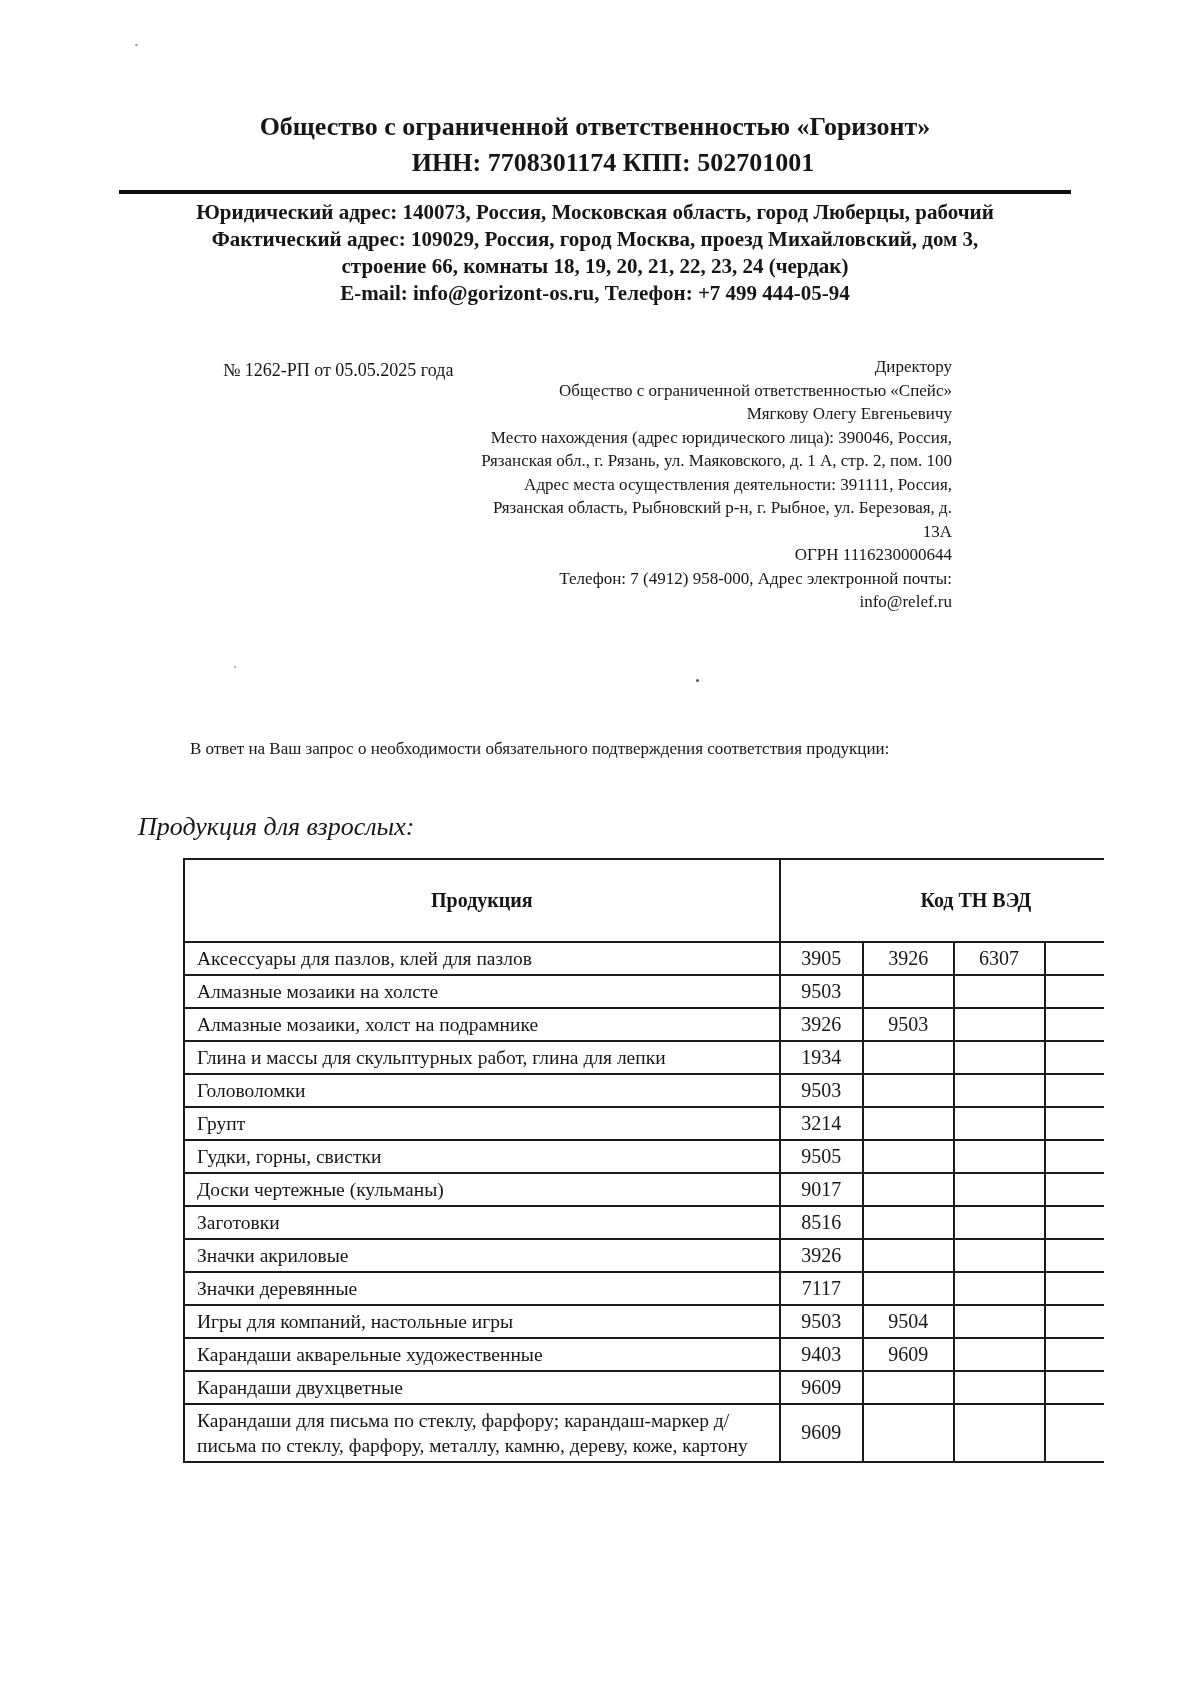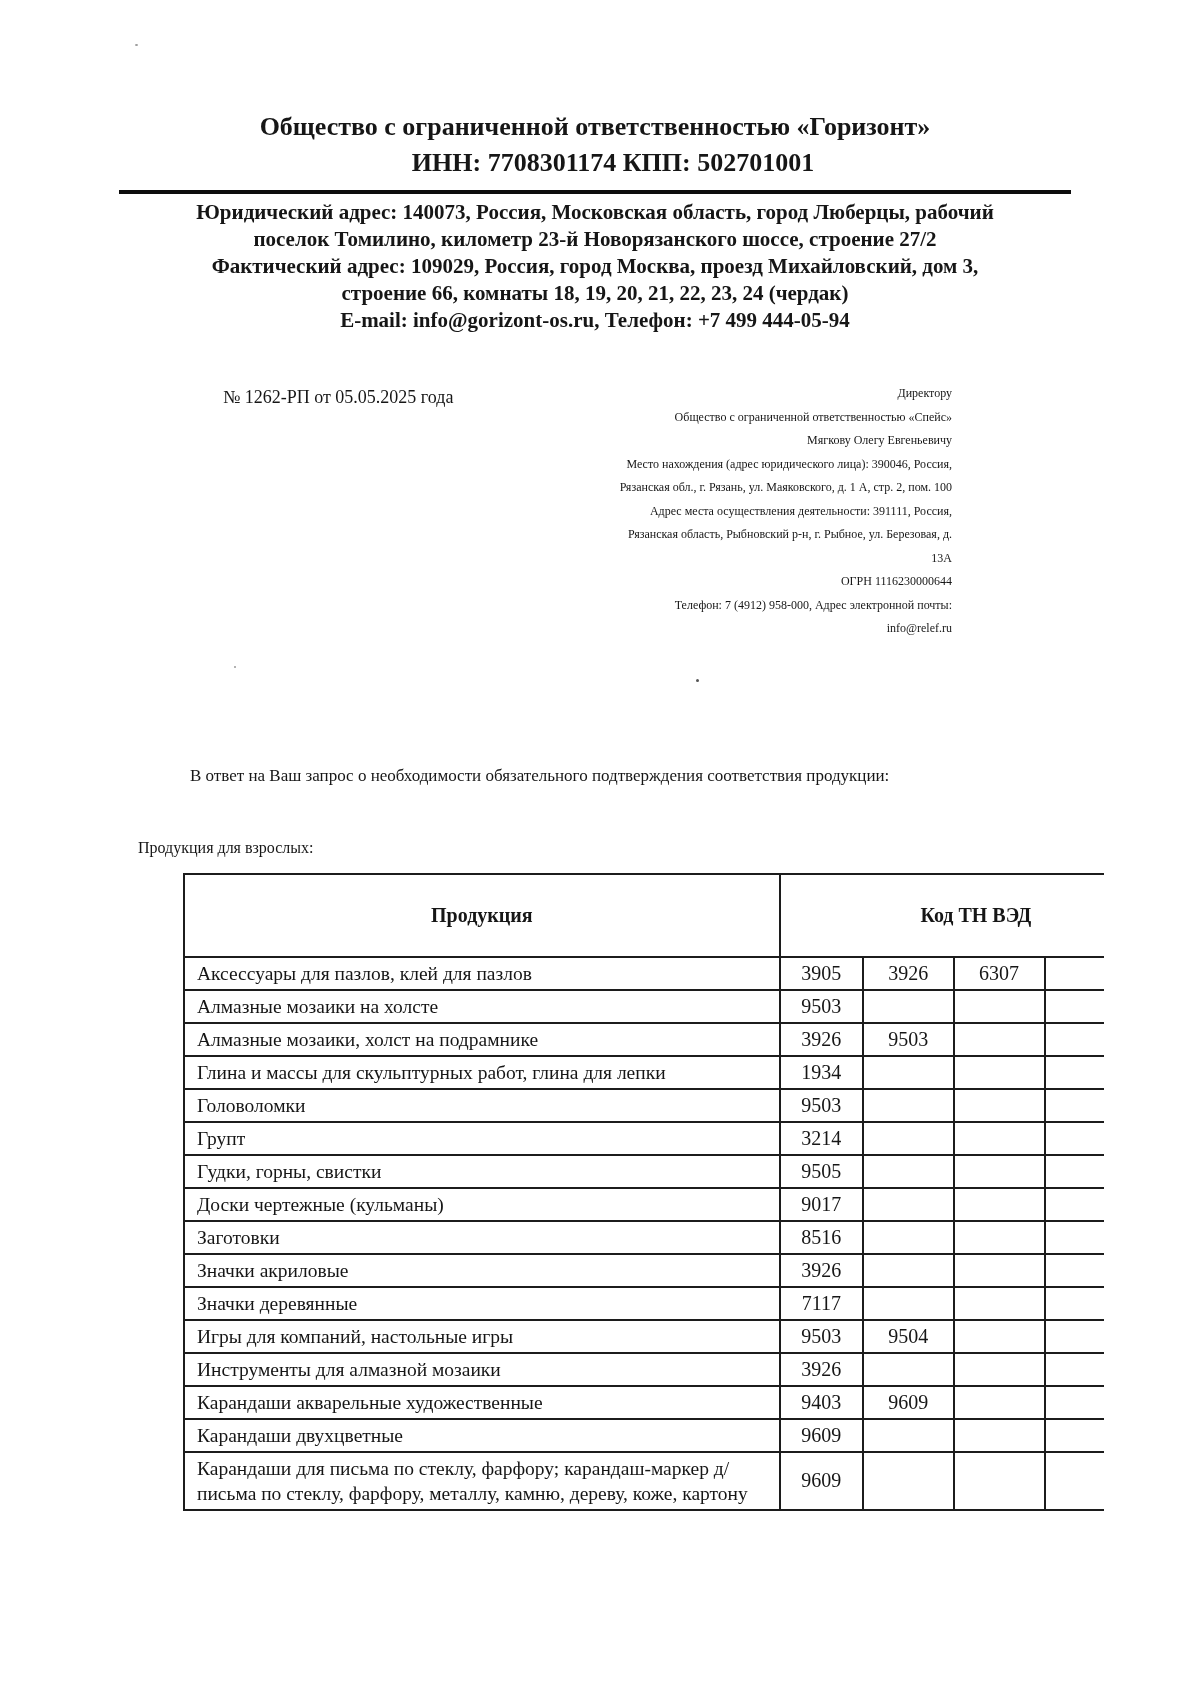--- a/index.html
+++ b/index.html
@@ -53,36 +53,37 @@
   .ref-number {
     margin-left: 137px;
     font-size: 18px;
     white-space: nowrap;
     padding-top: 5px;
     font-family: Liberation Serif, serif;
   }
   .recipient {
     margin-right: 152px;
     text-align: right;
-    font-size: 12px;
+    font-size: 17px;
     line-height: 23.5px;
   }
   .recipient div { white-space: nowrap; }
   
   .intro {
     margin-top: 122px;
     padding-left: 104px;
     padding-right: 165px;
     font-size: 17px;
     line-height: 26px;
   }
   .section-label {
     margin-top: 50px;
     padding-left: 52px;
-    font-size: 16px;
+    font-size: 26px;
+    font-style: italic;
   }
   
   table.products {
     margin: 16px 0 0 97px;
     width: 990px;
     border-collapse: collapse;
     table-layout: fixed;
     font-size: 19.5px;
   }
   table.products th, table.products td {
@@ -126,21 +127,20 @@
   <span class="speck s2"></span>
   <span class="speck s3"></span>
   <span class="speck s4"></span>
 
   <div class="letterhead">
     <div class="company-name">Общество с ограниченной ответственностью «Горизонт»</div>
     <div class="inn-kpp">ИНН: 7708301174 КПП: 502701001</div>
     <div class="head-rule"></div>
     <div class="head-address">
       <div>Юридический адрес: 140073, Россия, Московская область, город Люберцы, рабочий</div>
-      <div>поселок Томилино, километр 23-й Новорязанского шоссе, строение 27/2</div>
       <div>Фактический адрес: 109029, Россия, город Москва, проезд Михайловский, дом 3,</div>
       <div>строение 66, комнаты 18, 19, 20, 21, 22, 23, 24 (чердак)</div>
       <div>E-mail: info@gorizont-os.ru, Телефон: +7 499 444-05-94</div>
     </div>
   </div>
 
   <div class="ref-row">
     <div class="ref-number">№ 1262-РП от 05.05.2025 года</div>
     <div class="recipient">
       <div>Директору</div>
@@ -254,27 +254,20 @@
           <td class="code-cell"></td>
         </tr>
         <tr>
           <td class="product-cell">Игры для компаний, настольные игры</td>
           <td class="code-cell">9503</td>
           <td class="code-cell">9504</td>
           <td class="code-cell"></td>
           <td class="code-cell"></td>
         </tr>
         <tr>
-          <td class="product-cell">Инструменты для алмазной мозаики</td>
-          <td class="code-cell">3926</td>
-          <td class="code-cell"></td>
-          <td class="code-cell"></td>
-          <td class="code-cell"></td>
-        </tr>
-        <tr>
           <td class="product-cell">Карандаши акварельные художественные</td>
           <td class="code-cell">9403</td>
           <td class="code-cell">9609</td>
           <td class="code-cell"></td>
           <td class="code-cell"></td>
         </tr>
         <tr>
           <td class="product-cell">Карандаши двухцветные</td>
           <td class="code-cell">9609</td>
           <td class="code-cell"></td>

